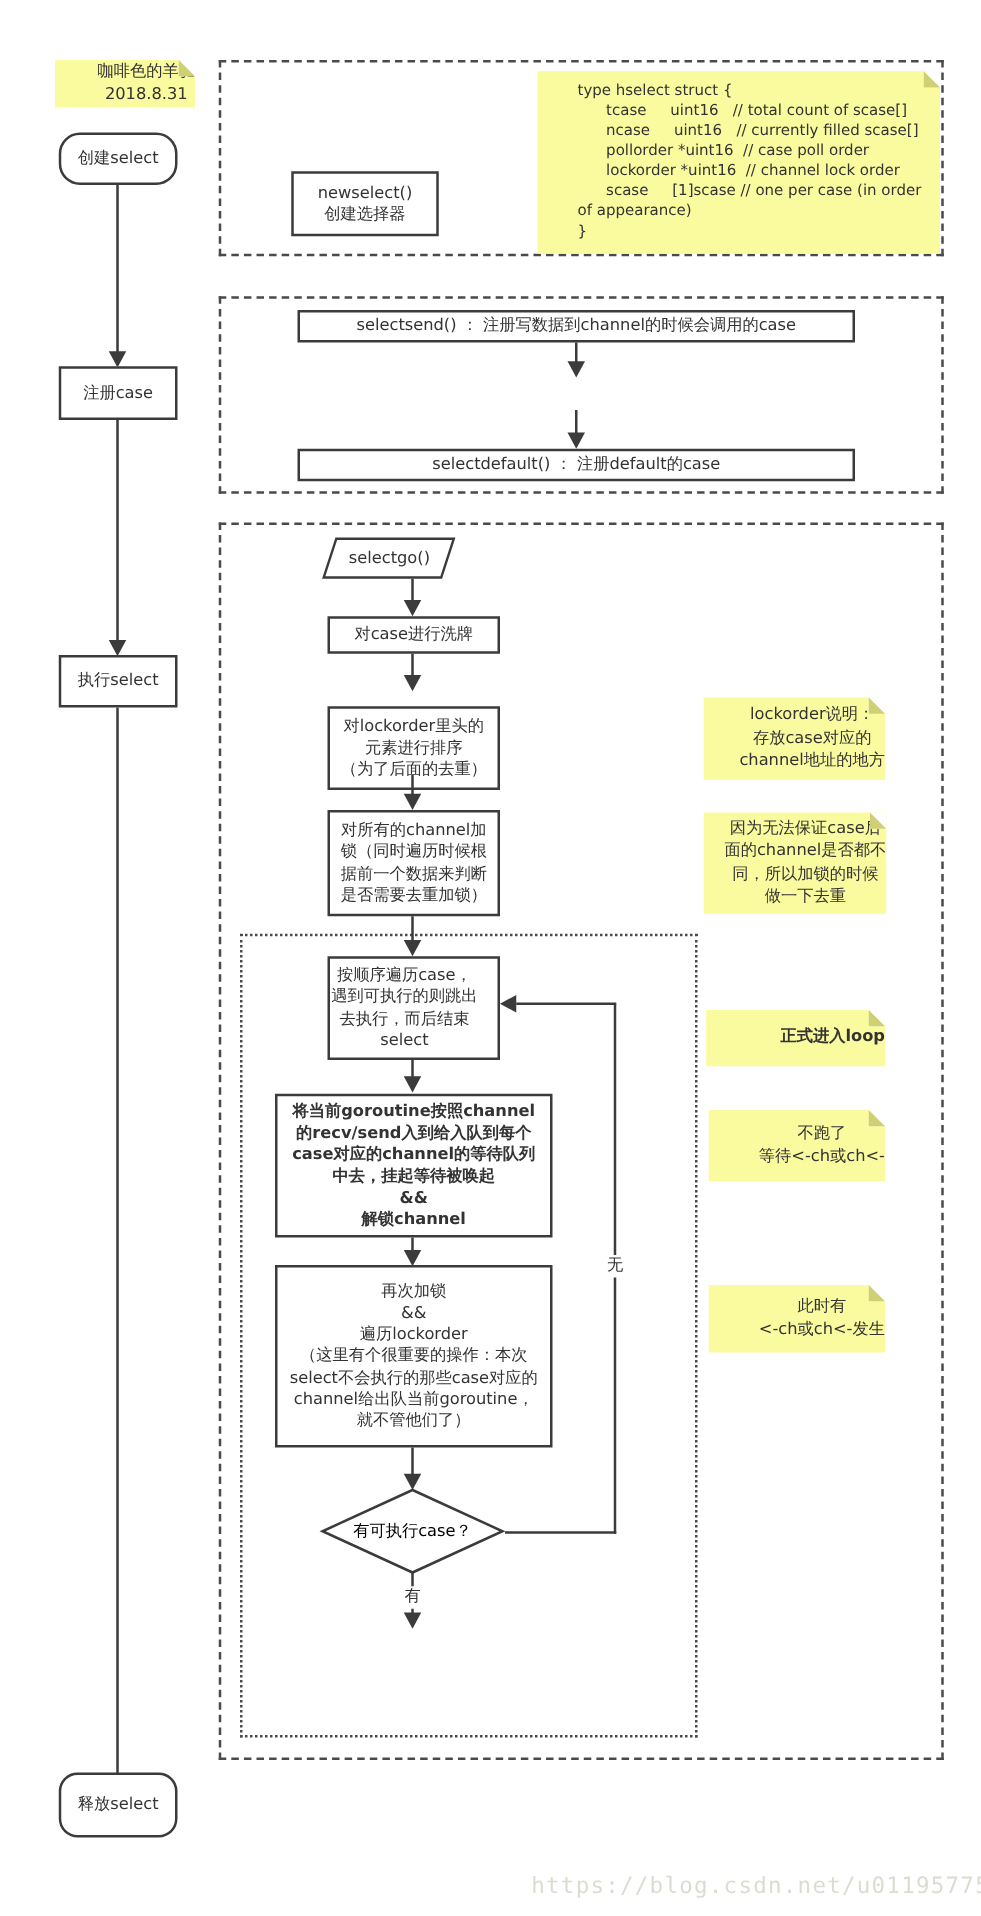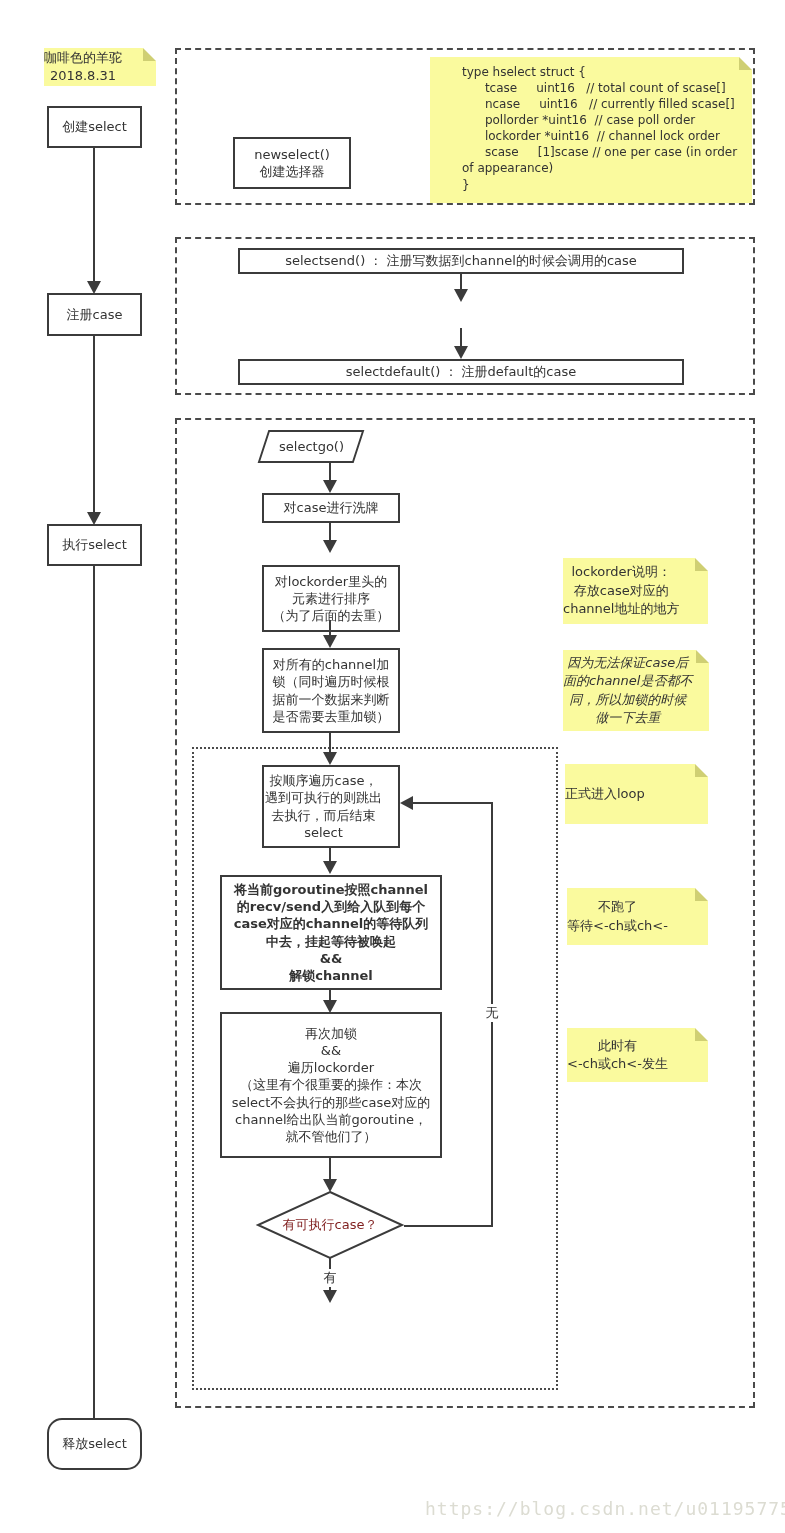--- a/index.html
+++ b/index.html
@@ -11,21 +11,21 @@
          text-align:center; font-size:13px; line-height:1.32; color:#333; box-sizing:border-box; }
   .pre { white-space:pre-line; }
   .bold { font-weight:bold; }
   .left-align { text-align:center; padding-left:1px; }
 
   .dash { position:absolute; border:2px dashed #4a4a4a; box-sizing:border-box; }
   .dot  { position:absolute; border:2px dotted #4a4a4a; box-sizing:border-box; }
 
   .note { position:absolute; background:#fafa9e; color:#333; text-align:center;
           font-size:13px; line-height:1.42; display:flex; flex-direction:column;
-          align-items:flex-start; justify-content:center; box-sizing:border-box; }
+          align-items:flex-end; justify-content:center; box-sizing:border-box; }
   .fold { position:absolute; top:0; right:0; width:0; height:0;
           border-top:13px solid #fff; border-left:13px solid #cfcf73; }
   .code-note { text-align:left; align-items:flex-start; justify-content:flex-start;
                font-size:12px; line-height:1.34; padding:7px 6px 4px 9px; }
   .code { white-space:pre-wrap; word-break:break-word; }
 
   .vl { position:absolute; width:2px; background:#3b3b3b; }
   .hl { position:absolute; height:2px; background:#3b3b3b; }
   .ah-down { position:absolute; width:0; height:0; border-left:7px solid transparent;
              border-right:7px solid transparent; border-top:13px solid #3b3b3b; }
@@ -35,37 +35,37 @@
   .edge-label { position:absolute; background:#fff; font-size:13px; color:#333;
                 width:18px; height:18px; line-height:18px; text-align:center; }
 
   .para { position:absolute; border:2px solid #3b3b3b; background:#fff;
           transform:skewX(-18deg); display:flex; align-items:center; justify-content:center;
           box-sizing:border-box; }
   .para-text { transform:skewX(18deg); font-size:13px; color:#333; }
 
   .diamond-wrap { position:absolute; }
   .diamond-label { position:absolute; display:flex; align-items:center; justify-content:center;
-                   font-size:13px; color:#7f1d1d; }
+                   font-size:13px; color:#000000; }
 
   .watermark { position:absolute; font-family:"DejaVu Sans Mono","Liberation Mono",monospace;
                font-size:18px; letter-spacing:1px; color:#dcdcd2; text-align:right; }
 </style>
 </head>
 <body>
 
 <div class="canvas">
 
   <div class="note" style="left:44px; top:48px; width:112px; height:38px;">
     <span class="fold"></span>
     <span class="pre">咖啡色的羊驼
 2018.8.31</span>
   </div>
 
-  <div class="box" style="left:47px; top:106px; width:95px; height:42px;">
+  <div class="box" style="left:47px; top:106px; width:95px; height:42px;border-radius:17px;">
     <span>创建select</span>
   </div>
   <div class="vl" style="left:93px; top:148px; height:134px;"></div>
   <div class="ah-down" style="left:87px; top:281px;"></div>
 
   <div class="box" style="left:47px; top:293px; width:95px; height:43px;">
     <span>注册case</span>
   </div>
   <div class="vl" style="left:93px; top:336px; height:177px;"></div>
   <div class="ah-down" style="left:87px; top:512px;"></div>
@@ -197,29 +197,29 @@
   <div class="ah-down" style="left:323px; top:1290px;"></div>
 
 
   <div class="note" style="left:563px; top:558px; width:145px; height:66px;">
     <span class="fold"></span>
     <span class="pre">lockorder说明：
 存放case对应的
 channel地址的地方</span>
   </div>
 
-  <div class="note" style="left:563px; top:650px; width:146px; height:81px;font-style:italic;">
+  <div class="note" style="left:563px; top:650px; width:146px; height:81px;">
     <span class="fold"></span>
     <span class="pre">因为无法保证case后
 面的channel是否都不
 同，所以加锁的时候
 做一下去重</span>
   </div>
 
-  <div class="note" style="left:565px; top:764px; width:143px; height:60px;">
+  <div class="note" style="left:565px; top:808px; width:143px; height:45px;font-weight:bold;">
     <span class="fold"></span>
     <span class="pre">正式进入loop</span>
   </div>
 
   <div class="note" style="left:567px; top:1028px; width:141px; height:54px;">
     <span class="fold"></span>
     <span class="pre">此时有
 &lt;-ch或ch&lt;-发生</span>
   </div>
 

